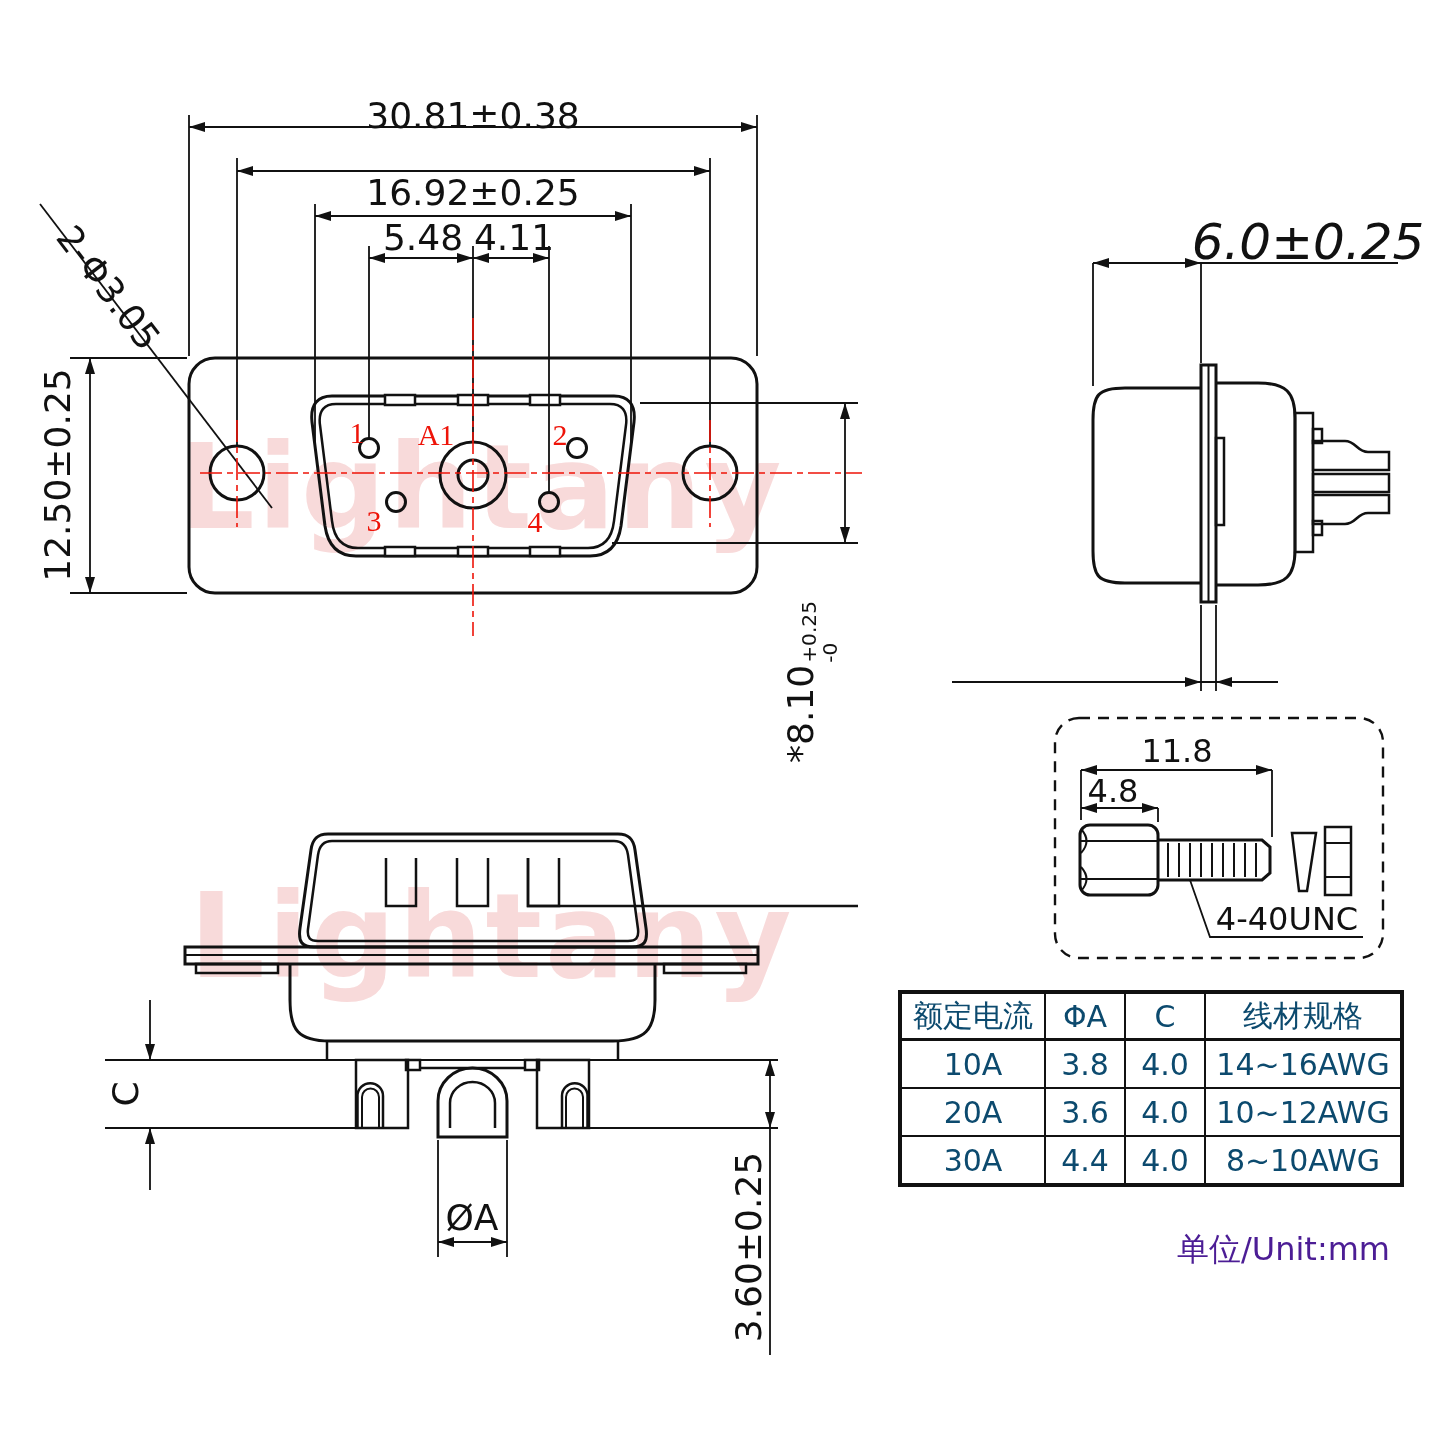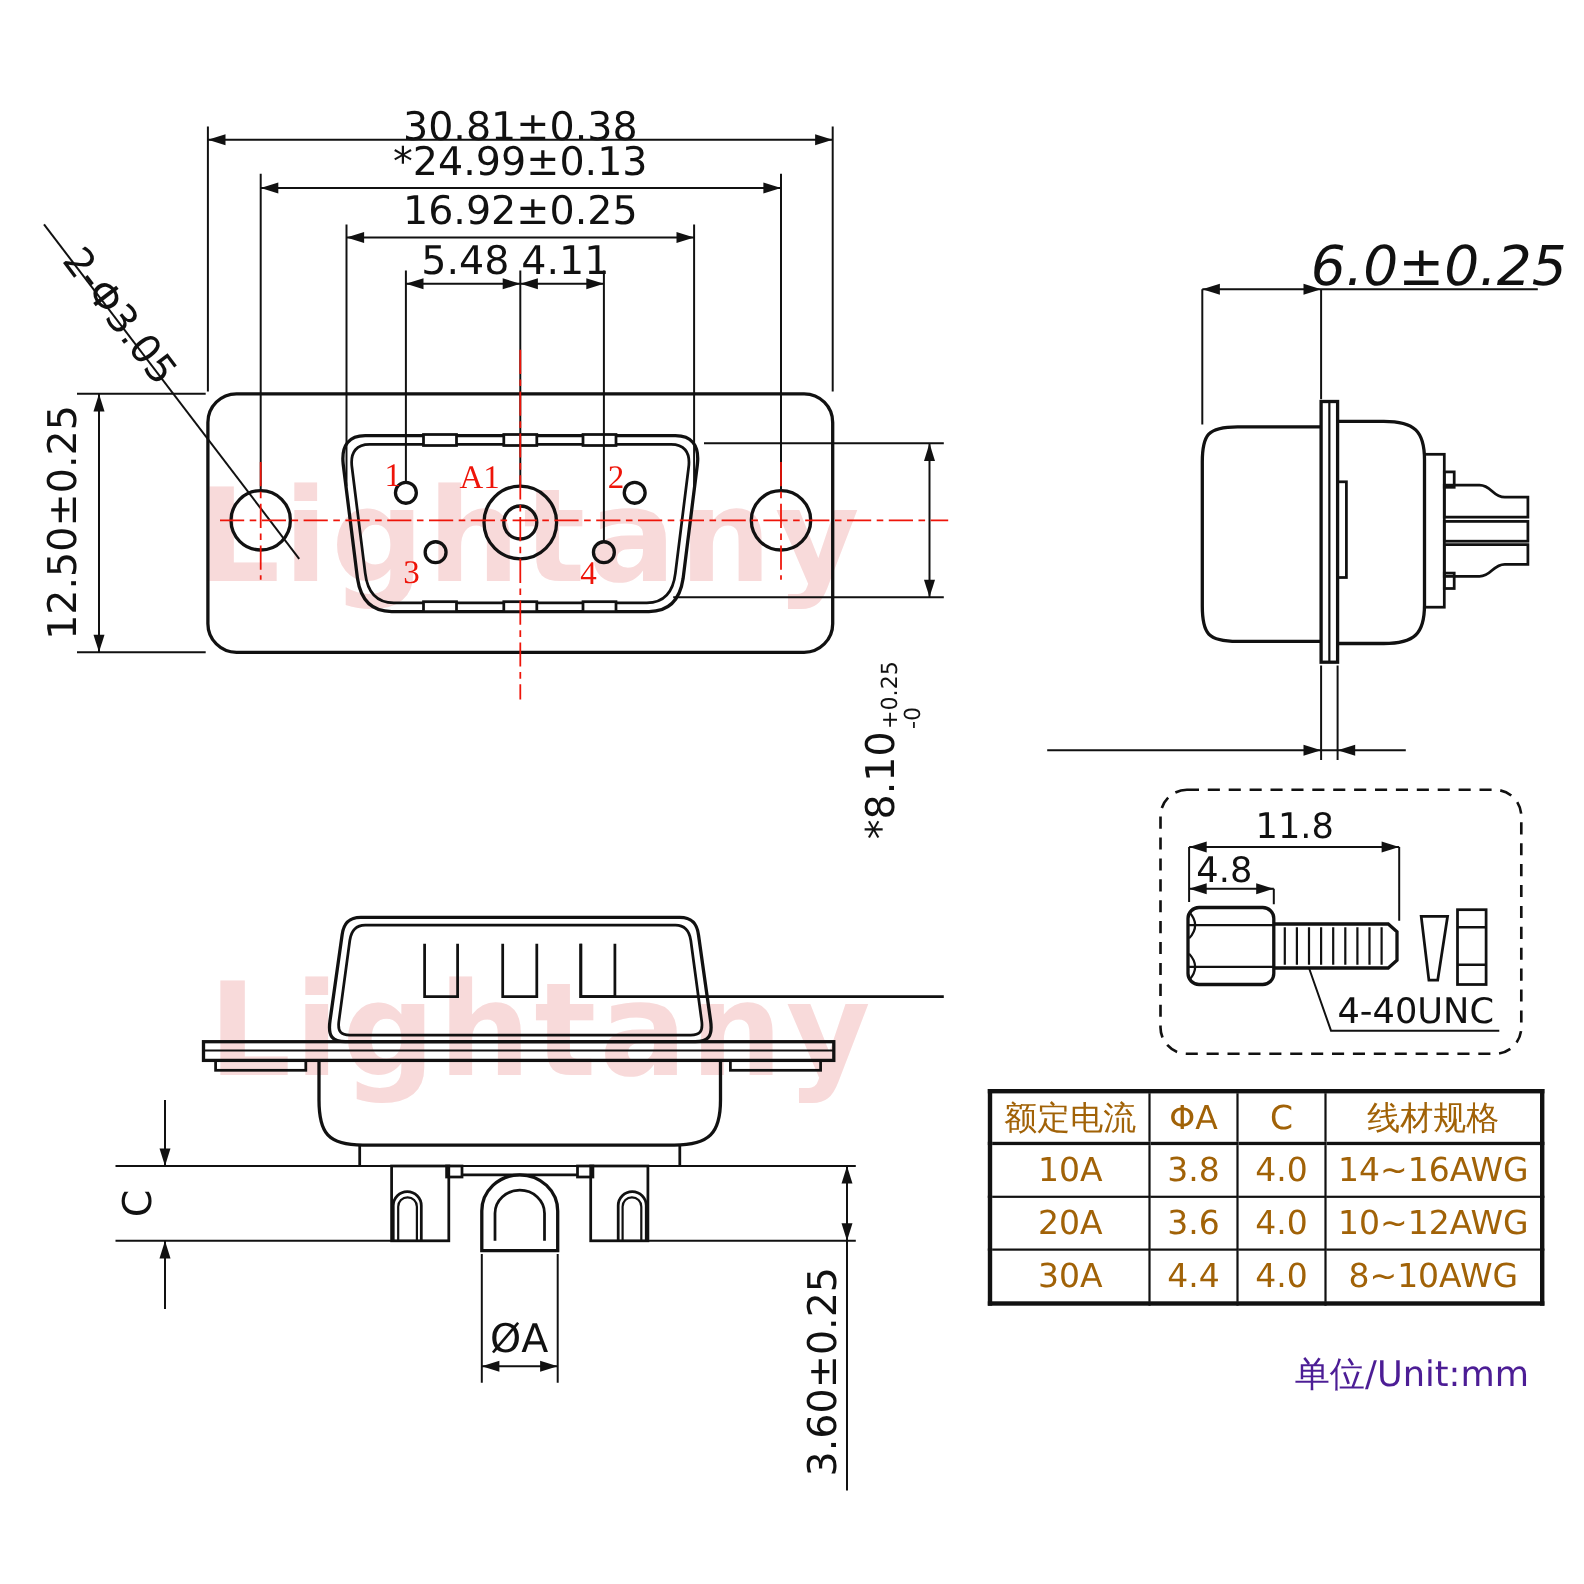--- a/index.html
+++ b/index.html
@@ -12,21 +12,21 @@
   .txt{position:absolute;z-index:3;color:#111;font-size:36px;line-height:1;white-space:nowrap;
        transform:translate(-50%,-50%);}
   .txt.small{font-size:32px;}
   .rot90{transform:translate(-50%,-50%) rotate(-90deg);}
   .rotlead{transform:translate(-50%,-50%) rotate(52.8deg);}
   .pinlbl{position:absolute;z-index:3;color:#ee1409;font-family:"Liberation Serif",serif;
           font-size:30px;line-height:1;transform:translate(-50%,-50%);}
   .tol{display:inline-flex;flex-direction:column;font-size:0.56em;line-height:1.05;
        vertical-align:-0.15em;margin-left:2px;text-align:left;}
   .spec-table{position:absolute;left:898px;top:990px;z-index:3;border-collapse:collapse;
-              table-layout:fixed;color:#a16207;}
+              table-layout:fixed;color:#0c4a6e;}
   .spec-table td,.spec-table th{border:2px solid #111;text-align:center;vertical-align:middle;
               font-weight:normal;font-size:30px;padding:0;height:46px;}
   .spec-table{border:4px solid #111;}
   .spec-table tr.hdr th{height:44px;border-bottom:3px solid #111;}
   .c0{width:142px;} .c1{width:78px;} .c2{width:78px;} .c3{width:194px;}
   .unit{position:absolute;z-index:3;right:50px;top:1228px;color:#4c1d95;font-size:32px;}
 </style>
 </head>
 <body>
 
@@ -171,21 +171,20 @@
       <path d="M150,1060 l-5,-16 h10 z"></path>
         <path d="M150,1128 l-5,16 h10 z"></path>
       <path d="M438,1242 l16,-5 v10 z"></path>
         <path d="M507,1242 l-16,-5 v10 z"></path>
       <path d="M770,1060 l-5,16 h10 z"></path>
         <path d="M770,1128 l-5,-16 h10 z"></path>
     </g>
   </svg>
 
   <div class="txt" style="left:473px;top:104px;margin-top:12px;">30.81±0.38</div>
-  <div class="txt" style="left:473px;top:148px;">*24.99±0.13</div>
   <div class="txt" style="left:473px;top:193px;">16.92±0.25</div>
   <div class="txt" style="left:423px;top:238px;">5.48</div>
   <div class="txt" style="left:514px;top:238px;">4.11</div>
   <div class="txt rotlead" style="left:108px;top:288px;">2-Φ3.05</div>
   <div class="txt rot90" style="left:58px;top:475px;">12.50±0.25</div>
   <div class="txt rot90" style="left:812px;top:682px;">
     <span>*8.10</span><span class="tol">
         <span>+0.25</span>
         <span>-0</span>
       </span>

